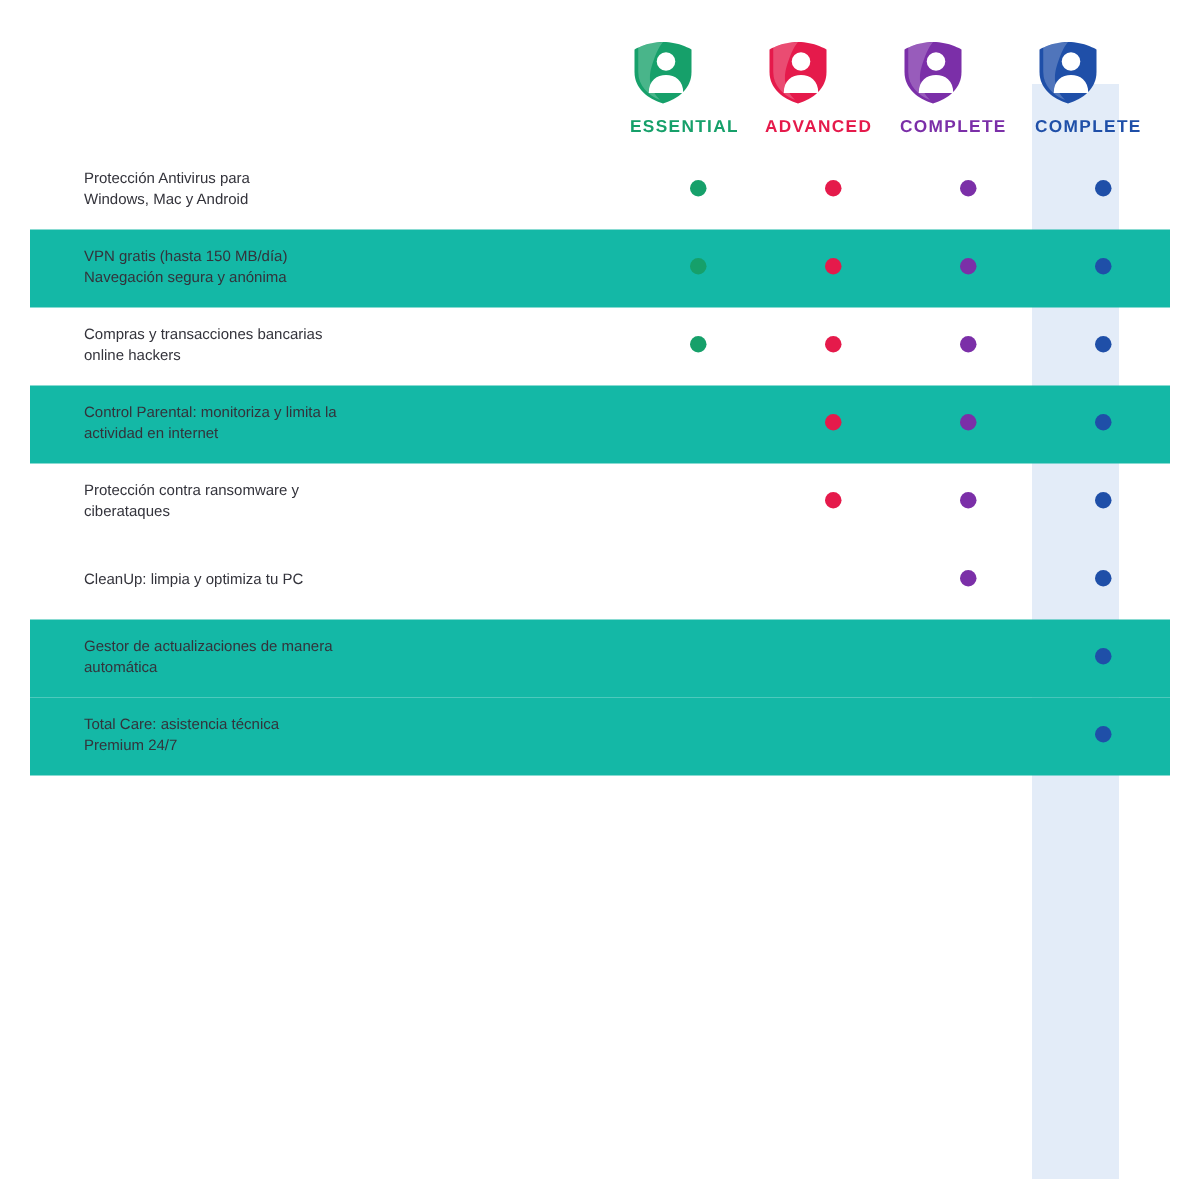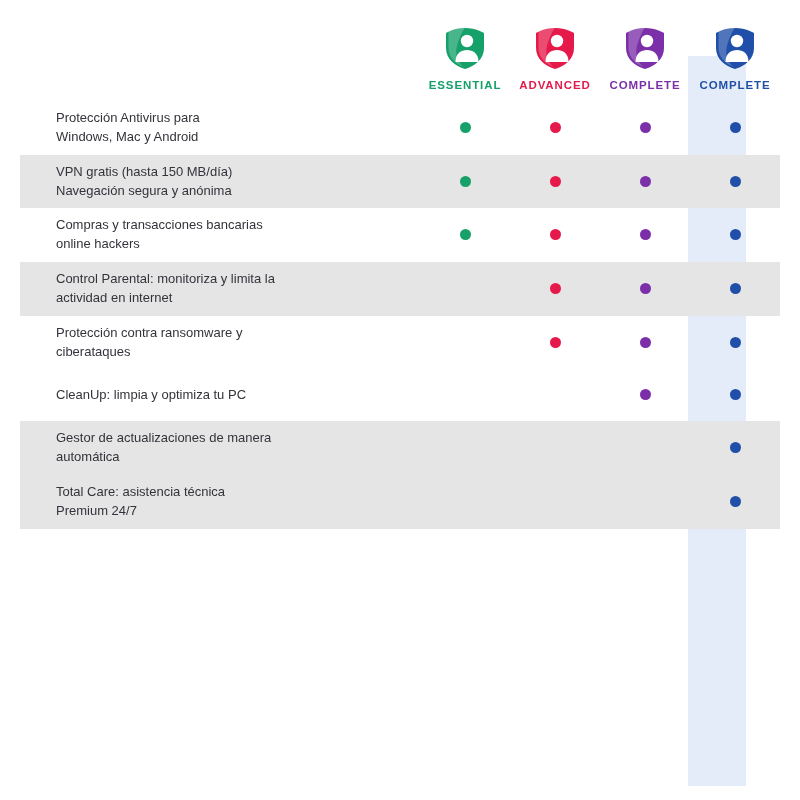--- a/index.html
+++ b/index.html
@@ -44,48 +44,48 @@
   table.matrix col.c-plan { width: 90px; }
   thead th {
     padding: 0;
     vertical-align: bottom;
     border: none;
     background: transparent;
   }
   .plan-head {
     display: flex;
     flex-direction: column;
-    align-items: center;
+    align-items: flex-start;
     justify-content: flex-end;
     padding-bottom: 10px;
   }
   .plan-mark {
     width: 44px;
     height: 44px;
     margin-bottom: 9px;
   }
   .plan-label {
     font-size: 11.5px;
     letter-spacing: 0.9px;
     font-weight: bold;
   }
   tbody tr {
     height: 52px;
   }
   tbody tr.alt {
-    background: #e5e5e5;
+    background: #14b8a6;
   }
   tbody td {
     border: none;
     padding: 0;
     vertical-align: middle;
   }
   td.feature {
     padding: 8px 14px 8px 36px;
-    font-size: 13px;
+    font-size: 10px;
     line-height: 1.45;
     color: #33333b;
   }
   td.cell {
     text-align: center;
   }
   .dot {
     display: inline-block;
     width: 11px;
     height: 11px;

